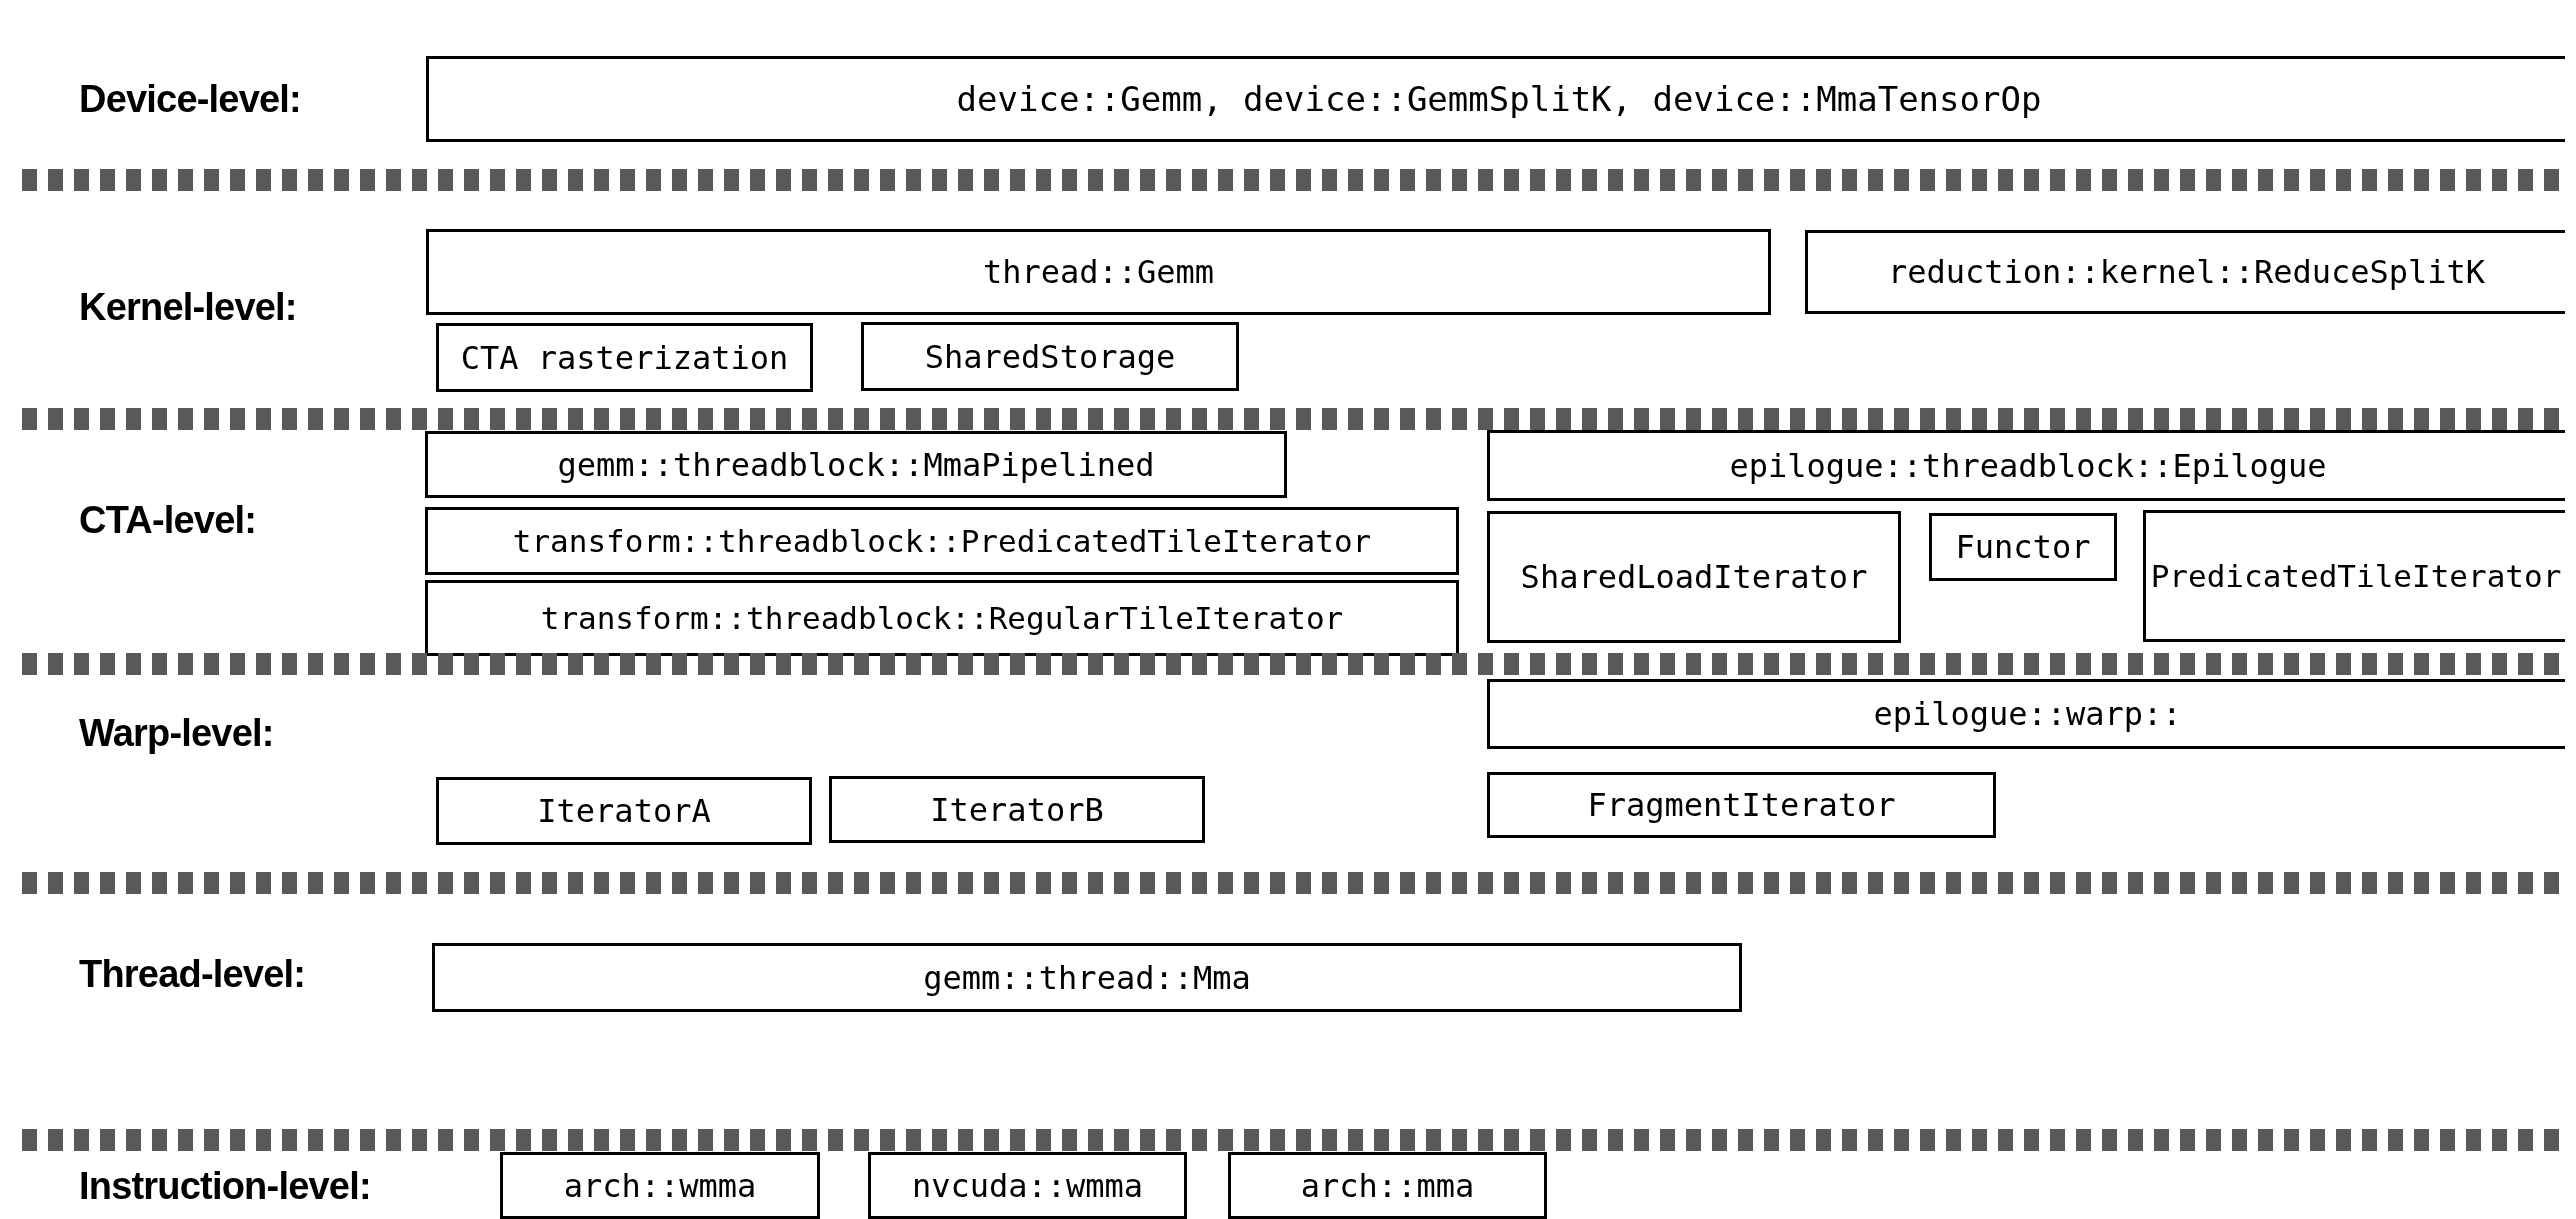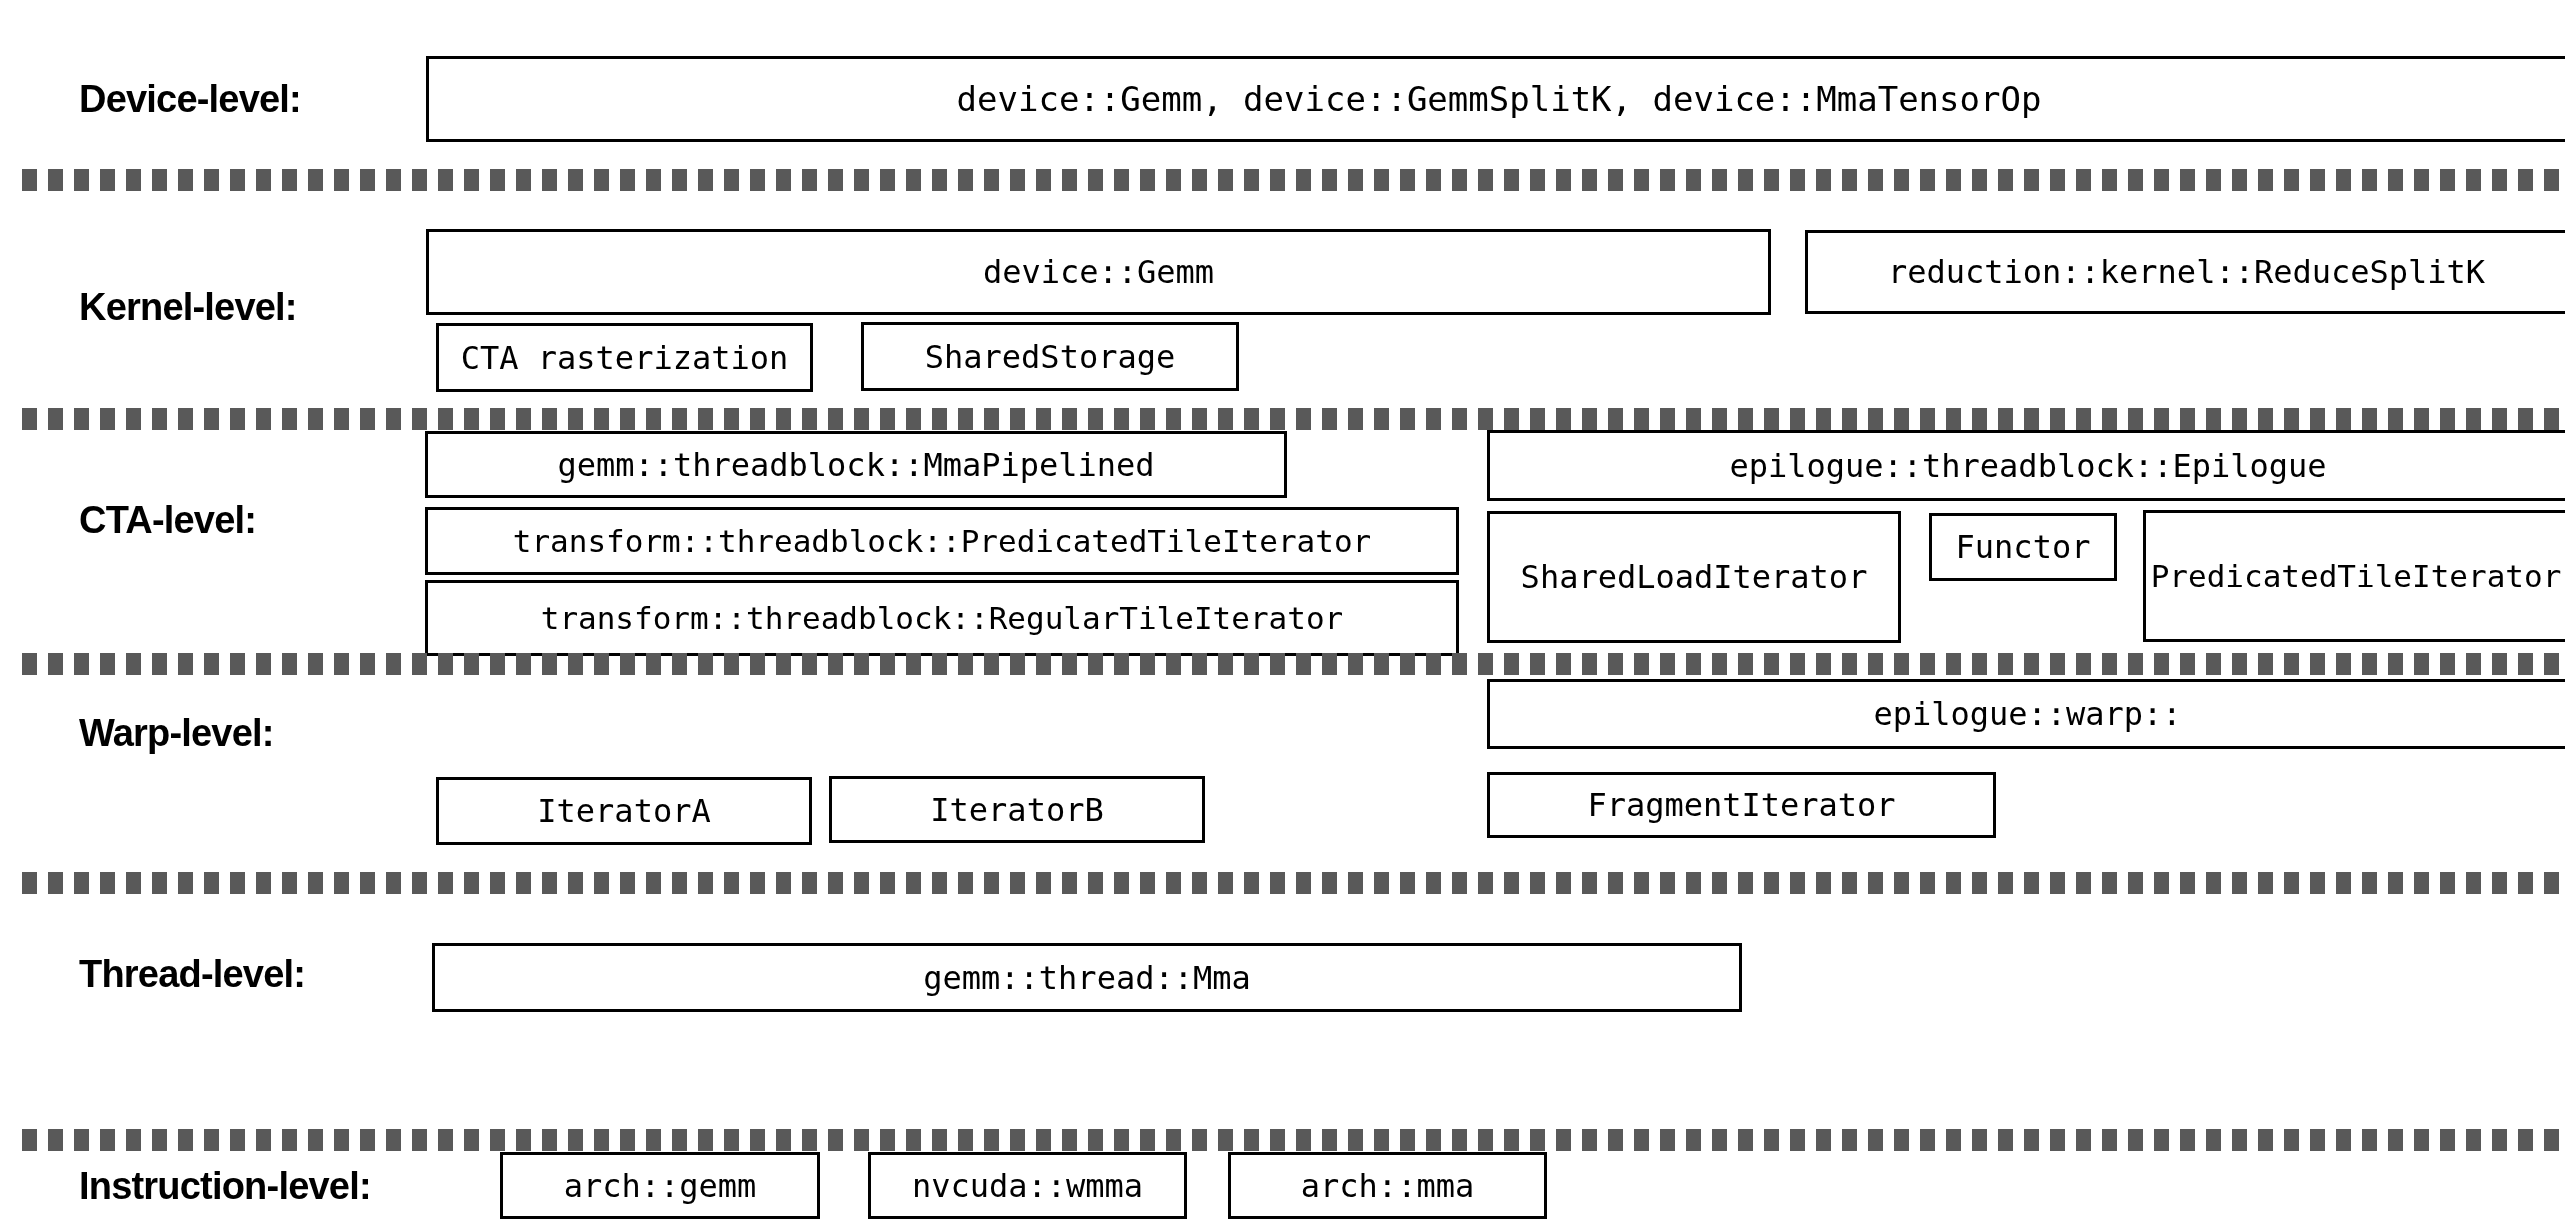--- a/index.html
+++ b/index.html
@@ -61,21 +61,21 @@
 <body>
 
 <div class="canvas">
 
   <div class="row-label" style="top:77px">Device-level:</div>
   <div class="box fs44" style="left:404px; top:34px; width:2146px; height:86px">device::Gemm, device::GemmSplitK, device::MmaTensorOp</div>
 
   <div class="sep" style="top:147px"></div>
 
   <div class="row-label" style="top:285px">Kernel-level:</div>
-  <div class="box" style="left:404px; top:207px; width:1345px; height:86px">device::Gemm</div>
+  <div class="box" style="left:404px; top:207px; width:1345px; height:86px">thread::Gemm</div>
   <div class="box" style="left:1783px; top:208px; width:763px; height:84px">reduction::kernel::ReduceSplitK</div>
   <div class="box" style="left:414px; top:301px; width:377px; height:69px">CTA rasterization</div>
   <div class="box" style="left:839px; top:300px; width:378px; height:69px">SharedStorage</div>
 
   <div class="sep" style="top:386px"></div>
 
   <div class="row-label" style="top:498px">CTA-level:</div>
   <div class="box" style="left:403px; top:409px; width:862px; height:67px">gemm::threadblock::MmaPipelined</div>
   <div class="box fs40" style="left:403px; top:485px; width:1034px; height:68px">transform::threadblock::PredicatedTileIterator</div>
   <div class="box fs40" style="left:403px; top:558px; width:1034px; height:76px">transform::threadblock::RegularTileIterator</div>
@@ -93,18 +93,18 @@
   <div class="box" style="left:1465px; top:750px; width:509px; height:66px">FragmentIterator</div>
 
   <div class="sep" style="top:850px"></div>
 
   <div class="row-label" style="top:952px">Thread-level:</div>
   <div class="box" style="left:410px; top:921px; width:1310px; height:69px">gemm::thread::Mma</div>
 
   <div class="sep" style="top:1107px"></div>
 
   <div class="row-label" style="top:1164px">Instruction-level:</div>
-  <div class="box" style="left:478px; top:1130px; width:320px; height:67px">arch::gemm</div>
+  <div class="box" style="left:478px; top:1130px; width:320px; height:67px">arch::wmma</div>
   <div class="box" style="left:846px; top:1130px; width:319px; height:67px">nvcuda::wmma</div>
   <div class="box" style="left:1206px; top:1130px; width:319px; height:67px">arch::mma</div>
 
 </div>
 
 
 </body></html>

